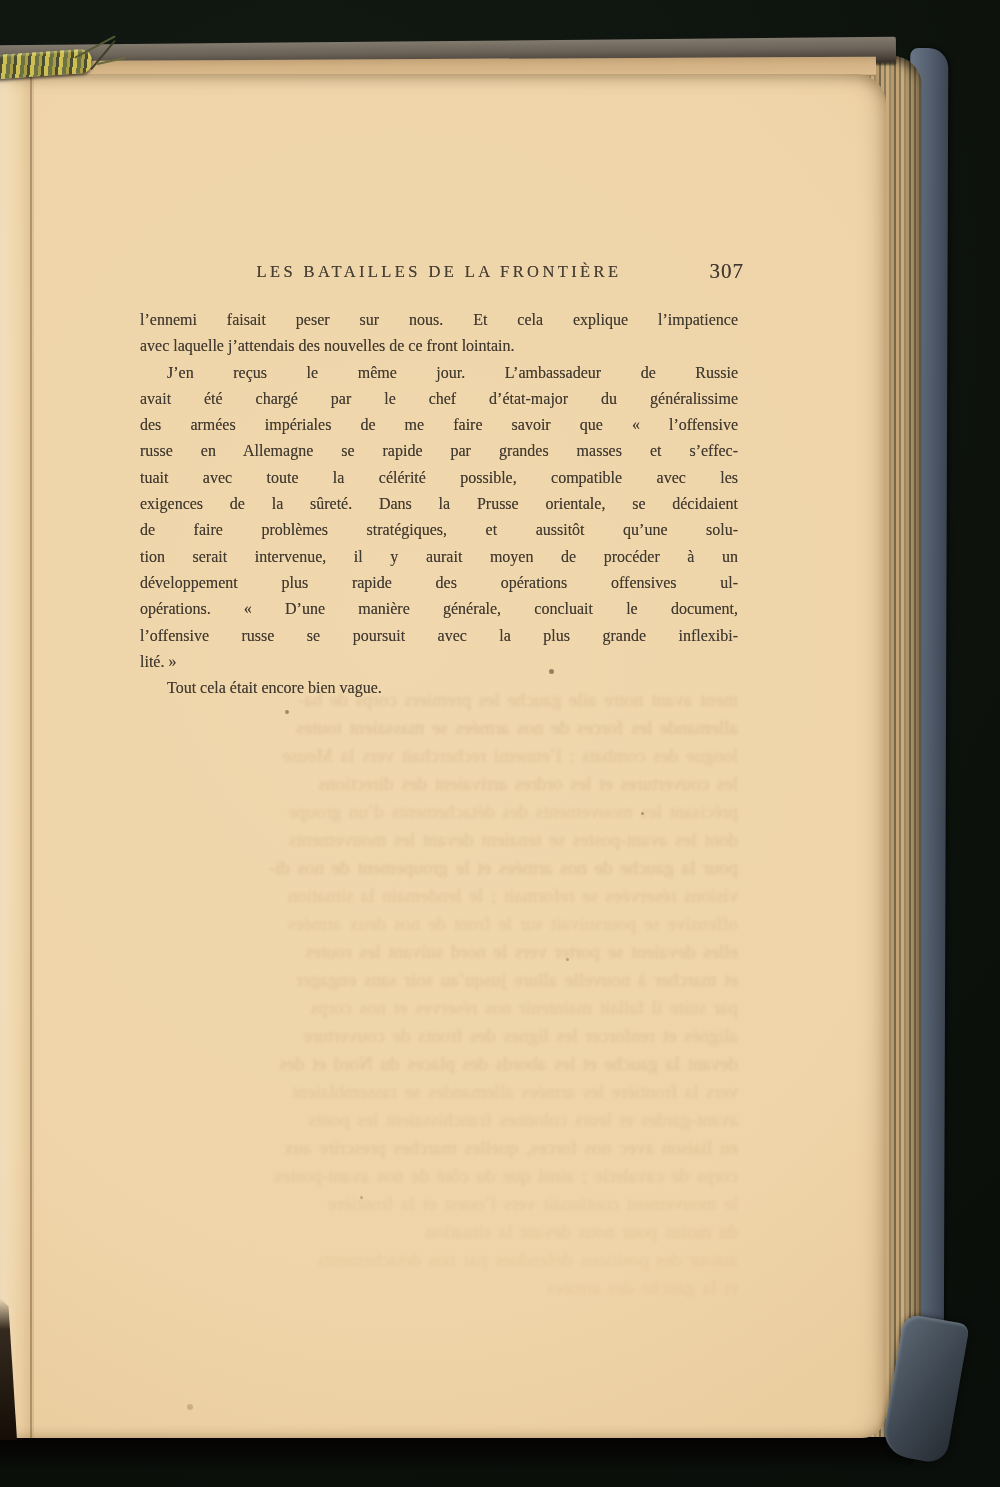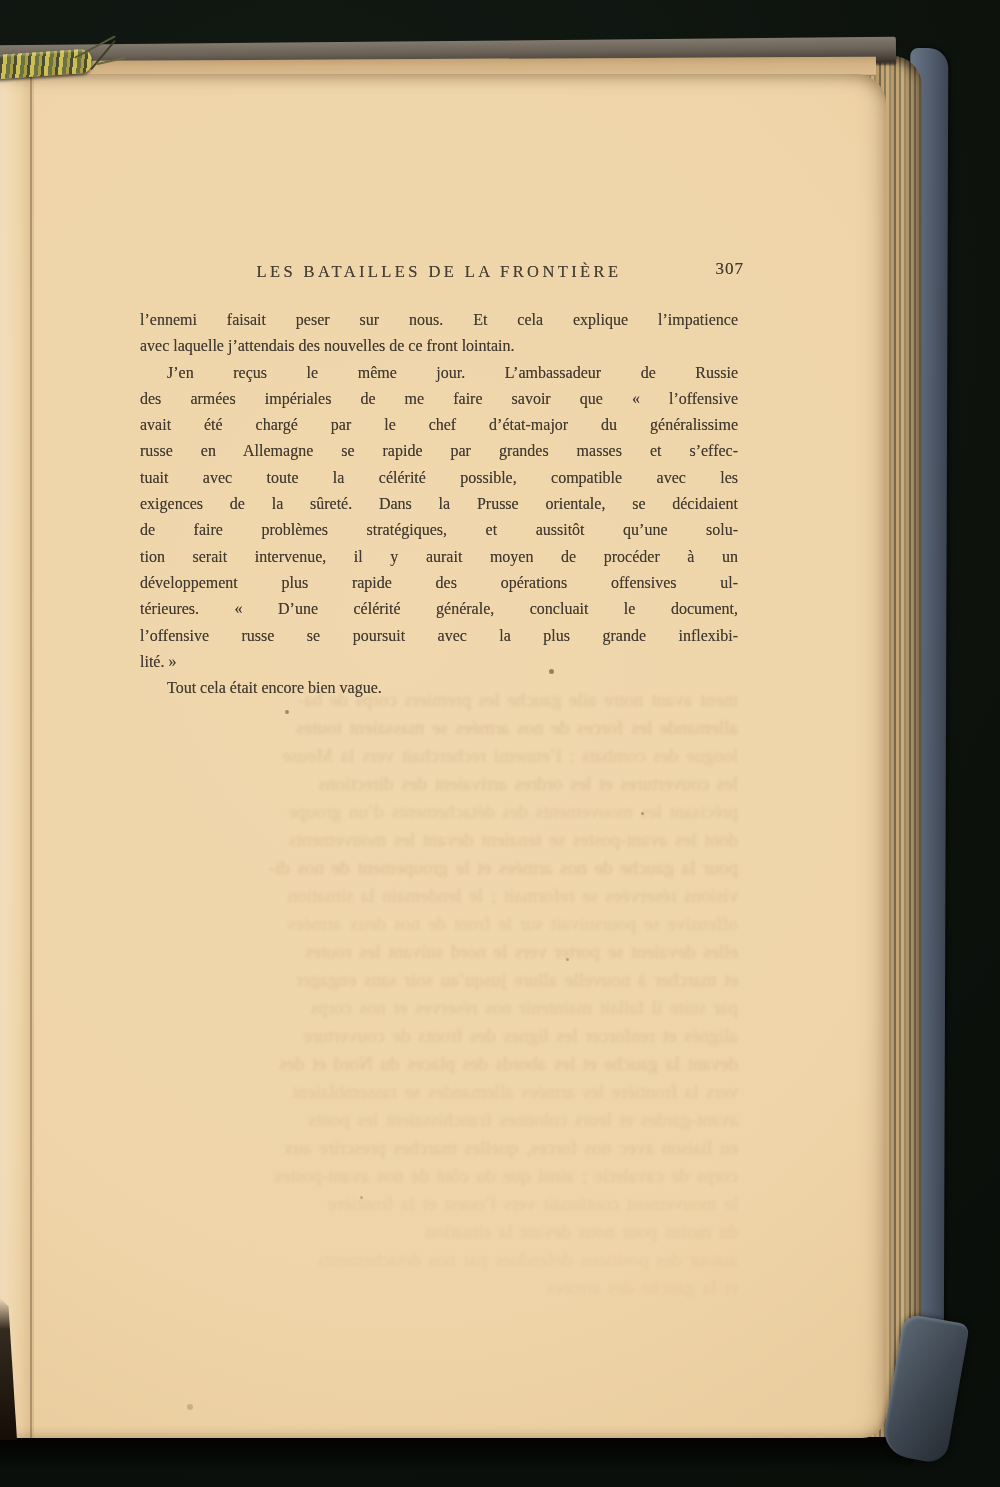--- a/index.html
+++ b/index.html
@@ -60,21 +60,21 @@
   .gutter-shade{position:absolute;left:0;top:0;width:34px;height:100%;z-index:1;
     background:linear-gradient(90deg, rgba(255,246,228,.4) 0%,
       rgba(230,200,155,.15) 60%, rgba(150,110,65,.2) 100%);}
   .crease{position:absolute;left:30px;top:0;width:2px;height:100%;z-index:1;
     background:rgba(110,80,45,.42);filter:blur(.7px);}
   
   .running-head{position:absolute;left:140px;top:188px;width:598px;height:26px;z-index:3;}
   .head-title{display:block;text-align:center;font-size:16.5px;letter-spacing:3.4px;
     color:var(--header-ink,#453e34);white-space:nowrap;
     text-shadow:0 0 .5px rgba(60,50,40,.6);}
-  .page-num{position:absolute;right:-6px;top:-3px;font-size:17px;letter-spacing:1px;
+  .page-num{position:absolute;right:-6px;top:-3px;font-size:21px;letter-spacing:1px;
     color:var(--ink,#413a30);text-shadow:0 0 .5px rgba(60,50,40,.6);}
   
   .body-text{position:absolute;left:140px;top:233px;width:598px;z-index:3;
     font-size:16px;line-height:26.3px;color:var(--ink,#413a30);
     text-shadow:0 0 .5px rgba(60,50,40,.55);}
   .text-line{height:26.3px;overflow:hidden;text-align:justify;text-align-last:justify;
     white-space:normal;}
   .text-line.last{text-align-last:left;}
   .text-line.indent{text-indent:27px;}
   
@@ -139,29 +139,29 @@
         <div class="ghost-line" style="opacity: 0.1;">le mouvement continuait vers l’ouest et la frontière</div>
         <div class="ghost-line" style="opacity: 0.1;">du moins pour nous devant la situation</div>
         <div class="ghost-line" style="opacity: 0.08;">autour des positions défendues par nos détachements</div>
         <div class="ghost-line" style="opacity: 0.07;">et la gauche des armées</div>
       </div>
 
     <div class="body-text">
         <div class="text-line">l’ennemi faisait peser sur nous. Et cela explique l’impatience</div>
         <div class="text-line last">avec laquelle j’attendais des nouvelles de ce front lointain.</div>
         <div class="text-line indent">J’en reçus le même jour. L’ambassadeur de Russie</div>
+        <div class="text-line">avait été chargé par le chef d’état-major du généralissime</div>
         <div class="text-line">des armées impériales de me faire savoir que « l’offensive</div>
-        <div class="text-line">avait été chargé par le chef d’état-major du généralissime</div>
         <div class="text-line">russe en Allemagne se rapide par grandes masses et s’effec-</div>
         <div class="text-line">tuait avec toute la célérité possible, compatible avec les</div>
         <div class="text-line">exigences de la sûreté. Dans la Prusse orientale, se décidaient</div>
         <div class="text-line">de faire problèmes stratégiques, et aussitôt qu’une solu-</div>
         <div class="text-line">tion serait intervenue, il y aurait moyen de procéder à un</div>
         <div class="text-line">développement plus rapide des opérations offensives ul-</div>
-        <div class="text-line">térieures. « D’une célérité générale, concluait le document,</div>
+        <div class="text-line">opérations. « D’une manière générale, concluait le document,</div>
         <div class="text-line">l’offensive russe se poursuit avec la plus grande inflexibi-</div>
         <div class="text-line last">lité. »</div>
         <div class="text-line indent last">Tout cela était encore bien vague.</div>
       </div>
   </div>
 
   <div class="specks">
       <div class="speck" style="opacity: 0.55; left: 549px; top: 669px; height: 5px; width: 5px;"></div>
       <div class="speck" style="opacity: 0.5; left: 285px; top: 710px; height: 4px; width: 4px;"></div>
       <div class="speck" style="opacity: 0.4; left: 641px; top: 812px; height: 3px; width: 3px;"></div>

